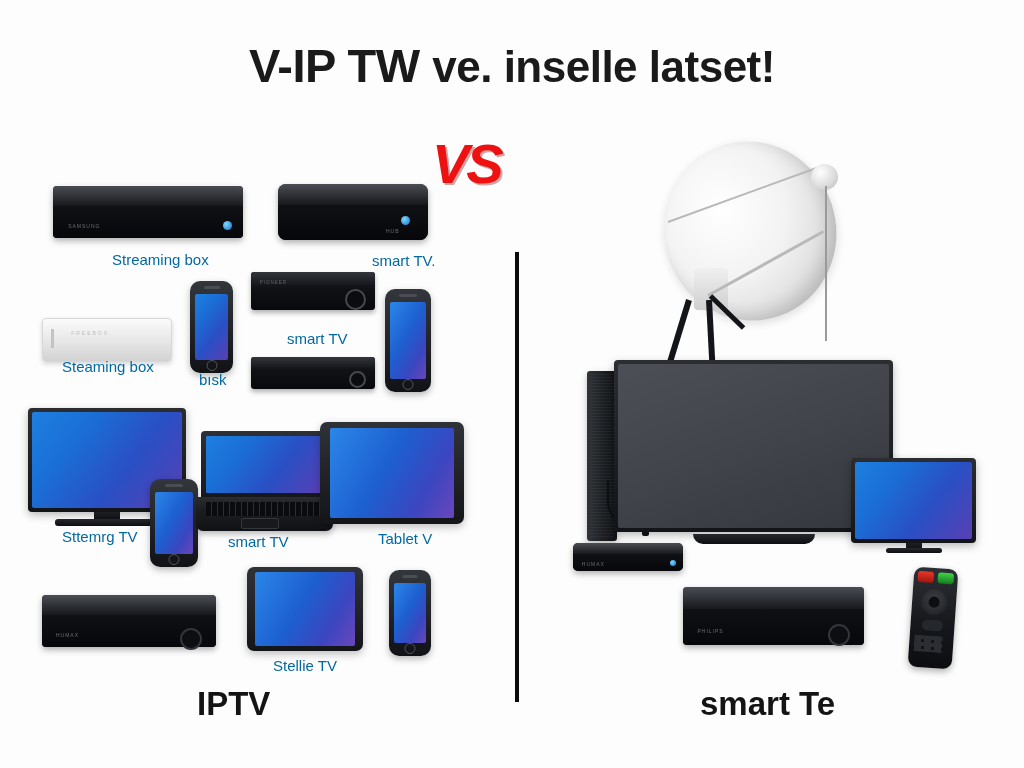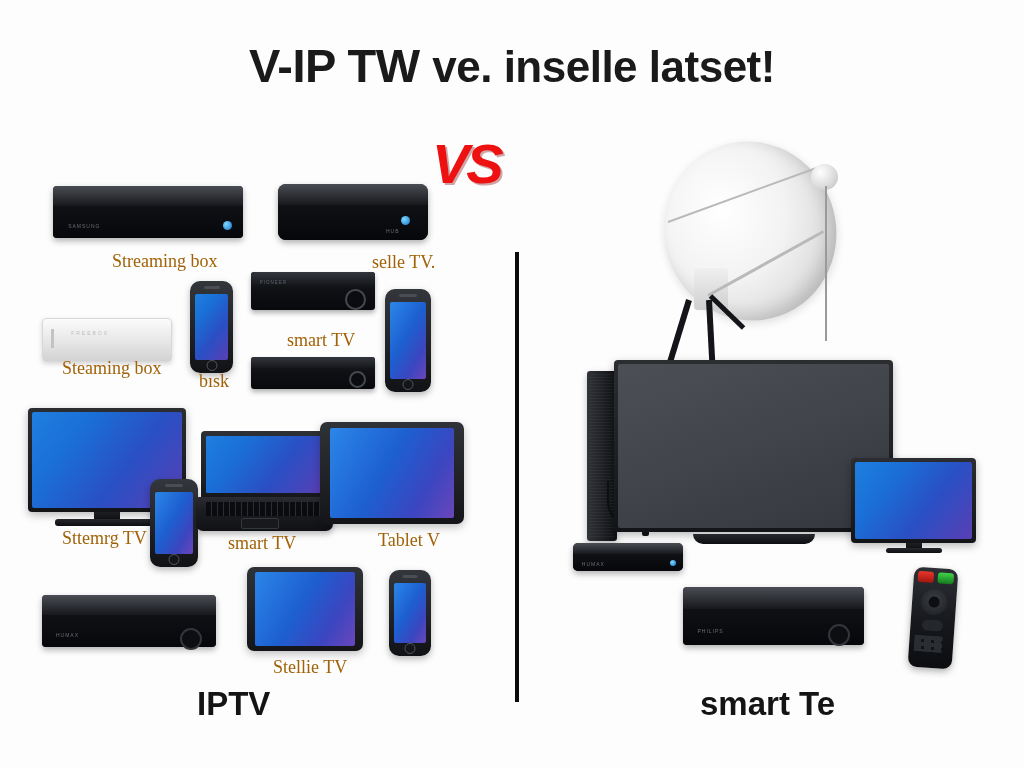--- a/index.html
+++ b/index.html
@@ -22,22 +22,22 @@
   
   .divider{position:absolute;left:515px;top:252px;width:4px;height:450px;
            background:#0b0b0b;}
 
   
   .foot-label{position:absolute;font-size:33px;font-weight:bold;color:#141414;}
   #foot-left{left:197px;top:685px;}
   #foot-right{left:700px;top:685px;}
 
   
-  .cap{position:absolute;font-size:18px;color:#a16207;white-space:nowrap;
-       font-family:Liberation Serif, serif;}
+  .cap{position:absolute;font-size:15px;color:#0369a1;white-space:nowrap;
+       font-family:Liberation Sans, sans-serif;}
 
   
   .dev{position:absolute;}
 
   
   .stb{border-radius:4px;
        background:linear-gradient(180deg,#3a3c40 0%,#24262a 26%,#121317 30%,#0d0e11 100%);
        box-shadow:0 3px 6px rgba(0,0,0,.3);}
   .stb .lid{position:absolute;left:0;top:0;right:0;height:38%;border-radius:4px 4px 0 0;
             background:linear-gradient(180deg,#4a4d53,#26282d 70%,#17181c);}
@@ -173,21 +173,21 @@
   </div>
   <div class="cap" style="left:112px;top:251px;">Streaming box</div>
 
   <div class="dev stb" style="left:278px;top:184px;width:150px;height:56px;border-radius:8px;">
     <div class="lid" style="border-radius:8px 8px 0 0;"></div>
     <div class="face" style="border-radius:0 0 8px 8px;">
       <div class="led" style="right:12%;top:30%;"></div>
       <div class="brand" style="left:72%;top:64%;">HUB</div>
     </div>
   </div>
-  <div class="cap" style="left:372px;top:252px;">selle TV.</div>
+  <div class="cap" style="left:372px;top:252px;">smart TV.</div>
 
   <div class="dev stb-white" style="left:42px;top:318px;width:128px;height:42px;">
     <div class="slot"></div>
     <div class="brandw">FREEBOX</div>
   </div>
   <div class="cap" style="left:62px;top:358px;">Steaming box</div>
 
   <div class="phone" style="left:190px;top:281px;width:43px;height:92px;">
     <div class="spk" style="width:16px;"></div>
     <div class="scr screen-blue"></div>

